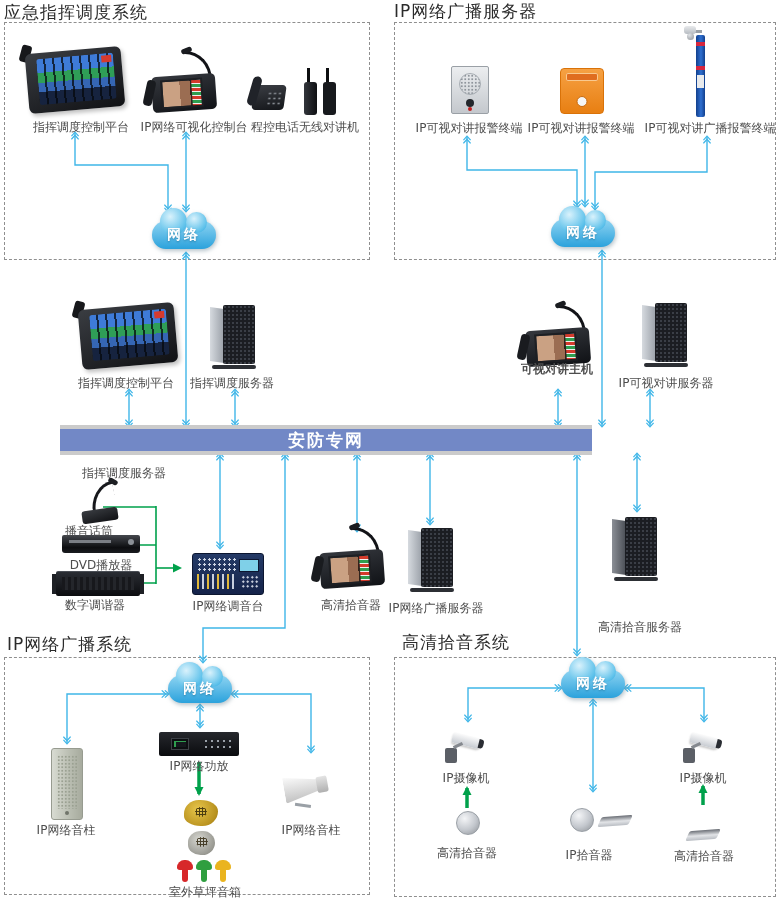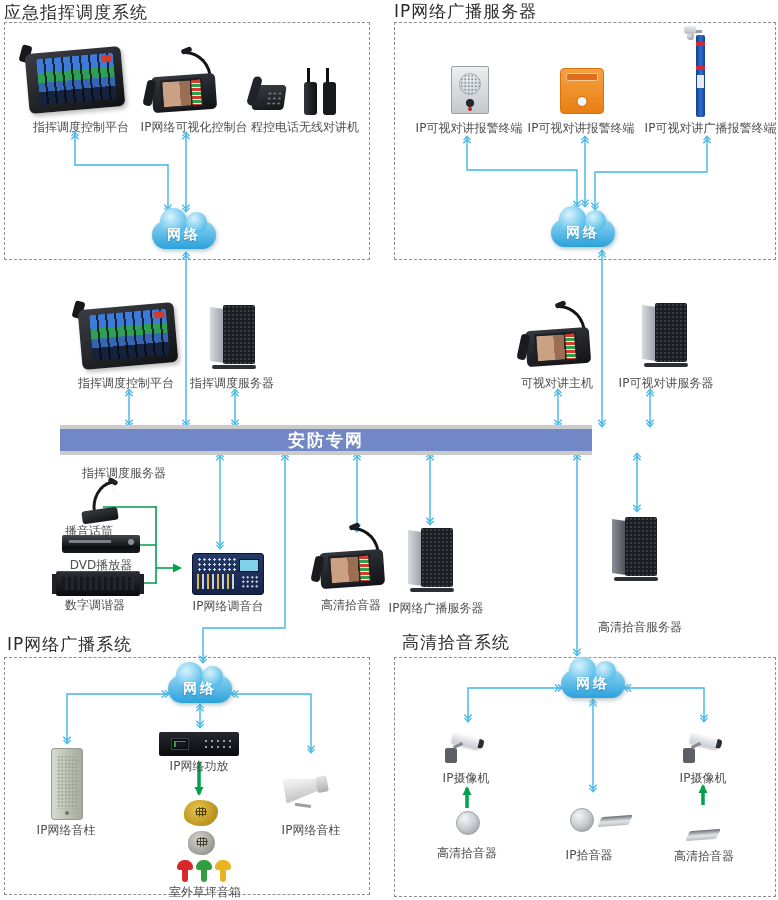--- a/index.html
+++ b/index.html
@@ -303,21 +303,21 @@
   <div class="dev g-server" style="left:210px;top:305px;">
       <div class="side"></div>
       <div class="front"></div>
     </div>
   <div class="lbl" style="left:232px;top:375px;">指挥调度服务器</div>
   <div class="dev g-vphone" style="left:518px;top:316px;">
       <div class="body"></div>
       <div class="scr"></div>
       <div class="hs"></div>
     </div>
-  <div class="lbl" style="left:557px;top:375px;">可视对讲主机</div>
+  <div class="lbl" style="left:557px;top:361px;font-weight:bold;">可视对讲主机</div>
   <div class="dev g-server" style="left:642px;top:303px;">
       <div class="side"></div>
       <div class="front"></div>
     </div>
   <div class="lbl" style="left:666px;top:375px;">IP可视对讲服务器</div>
 
   <div class="lbl" style="left:124px;top:465px;">指挥调度服务器</div>
   <div class="dev g-gmic" style="left:74px;top:480px;">
       <div class="base"></div>
     </div>

